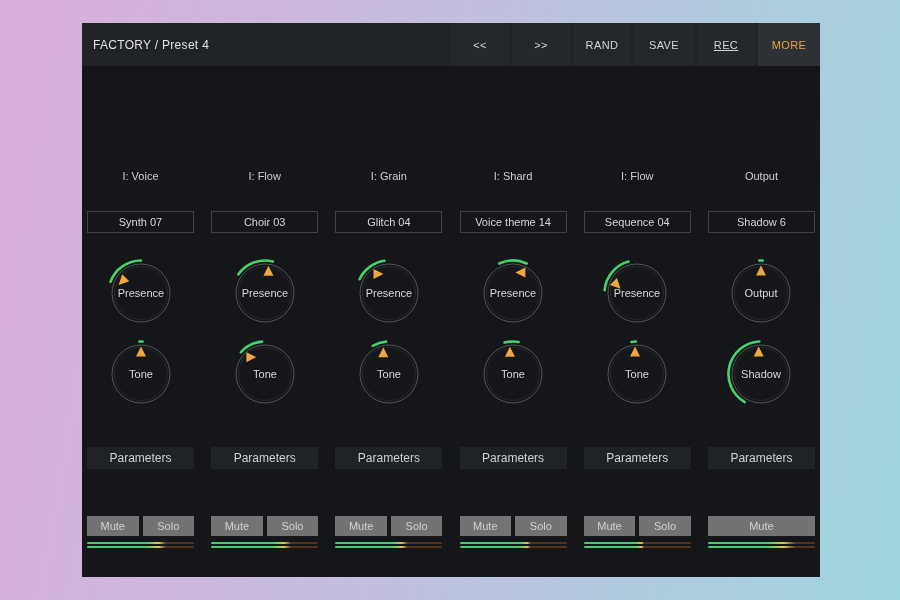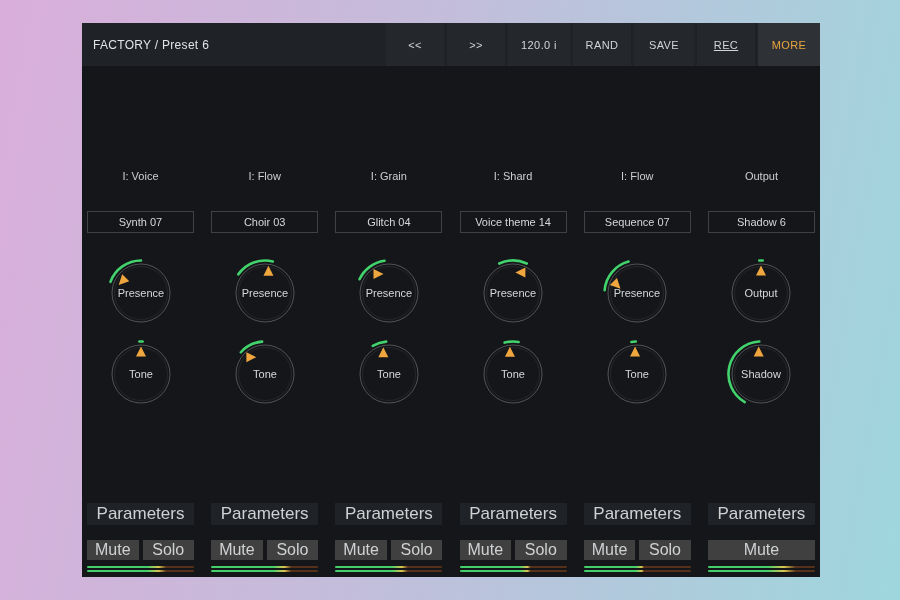--- a/index.html
+++ b/index.html
@@ -15,37 +15,36 @@
   .topbar-buttons{display:flex;gap:3px;}
   .tb-btn{display:flex;align-items:center;justify-content:center;font-size:11px;color:#d2d4d6;background:#24272c;cursor:pointer;letter-spacing:.4px;}
   .tb-btn.active{background:#2e3237;color:#e8a43e;text-align:center;}
   .channels{position:absolute;left:0;right:0;top:43px;bottom:0;display:flex;justify-content:space-between;padding:0 5px;}
   .channel{width:107px;display:flex;flex-direction:column;align-items:center;}
   .ch-label{margin-top:104px;height:14px;font-size:11px;color:#cdced0;}
   .preset{margin-top:27px;width:107px;height:22px;box-sizing:border-box;border:1px solid #3e4146;display:flex;align-items:center;justify-content:center;font-size:11px;color:#d6d7d9;cursor:pointer;}
   .knob{width:70px;height:70px;}
   .knob.k1{margin-top:25px;}
   .knob.k2{margin-top:11px;text-decoration:underline;}
-  .params{margin-top:94px;width:107px;height:22px;background:#1f2226;display:flex;align-items:center;justify-content:center;font-size:17px;color:#cfd1d3;cursor:pointer;}
+  .params{margin-top:38px;width:107px;height:22px;background:#1f2226;display:flex;align-items:center;justify-content:center;font-size:12px;color:#cfd1d3;cursor:pointer;}
   .ms-row{margin-top:15px;width:107px;display:flex;gap:4px;}
-  .ms-btn{flex:1;height:20px;background:#404040;display:flex;align-items:center;justify-content:center;font-size:16px;color:#cfd1d3;cursor:pointer;}
+  .ms-btn{flex:1;height:20px;background:#737373;display:flex;align-items:center;justify-content:center;font-size:11px;color:#cfd1d3;cursor:pointer;margin-top:32px;}
   .meter{margin-top:6px;width:107px;display:flex;flex-direction:column;gap:2px;}
   .meter-bar{height:2px;border-radius:1px;}
   svg text{font-family:"Liberation Sans",sans-serif;}
 </style>
 </head>
 <body>
 
 <div class="panel">
   <div class="topbar">
-    <div class="topbar-title">FACTORY / Preset 6</div>
+    <div class="topbar-title">FACTORY / Preset 4</div>
     <div class="topbar-buttons">
         <div class="tb-btn" style="width: 58px;">&lt;&lt;</div>
         <div class="tb-btn" style="width: 58px;">&gt;&gt;</div>
-        <div class="tb-btn" style="width: 62px;">120.0 i</div>
         <div class="tb-btn" style="width: 58px;">RAND</div>
         <div class="tb-btn" style="width: 60px;">SAVE</div>
         <div class="tb-btn" style="width: 58px; text-decoration: underline;">REC</div>
         <div class="tb-btn active" style="width: 62px;">MORE</div>
       </div>
   </div>
   <div class="channels">
       <div class="channel">
         <div class="ch-label">I: Voice</div>
         <div class="preset">Synth 07</div>
@@ -165,21 +164,21 @@
           <div class="ms-btn">Mute</div>
           <div class="ms-btn">Solo</div>
         </div>
         <div class="meter">
           <div class="meter-bar" style="background: linear-gradient(to right, rgb(69, 207, 107) 0%, rgb(69, 207, 107) 56%, rgb(221, 196, 79) 63%, rgb(87, 48, 26) 66%, rgb(87, 48, 26) 100%);"></div>
           <div class="meter-bar" style="background: linear-gradient(to right, rgb(69, 207, 107) 0%, rgb(69, 207, 107) 56%, rgb(221, 196, 79) 63%, rgb(87, 48, 26) 66%, rgb(87, 48, 26) 100%);"></div>
         </div>
       </div>
       <div class="channel">
         <div class="ch-label">I: Flow</div>
-        <div class="preset">Sequence 07</div>
+        <div class="preset">Sequence 04</div>
         <div class="knob k1"><svg width="70" height="70" viewBox="0 0 70 70">
             <circle cx="35" cy="35" r="29" fill="none" stroke="rgba(255,255,255,0.26)" stroke-width="1"></circle>
             <circle cx="35" cy="35" r="26.5" fill="none" stroke="rgba(255,255,255,0.07)" stroke-width="1"></circle>
             <path d="M 2.62 32.17 A 32.5 32.5 0 0 1 26.59 3.61" fill="none" stroke="#42d36d" stroke-width="2.6" stroke-linecap="round"></path>
             <g transform="translate(14.60,26.76) rotate(135)">
               <polygon points="-5,4.5 5,4.5 0,-5.5" fill="#efa63e"></polygon>
             </g>
             <text x="35" y="39" text-anchor="middle" font-size="11" fill="#d6d7d9">Presence</text>
           </svg></div>
         <div class="knob k2"><svg width="70" height="70" viewBox="0 0 70 70">

